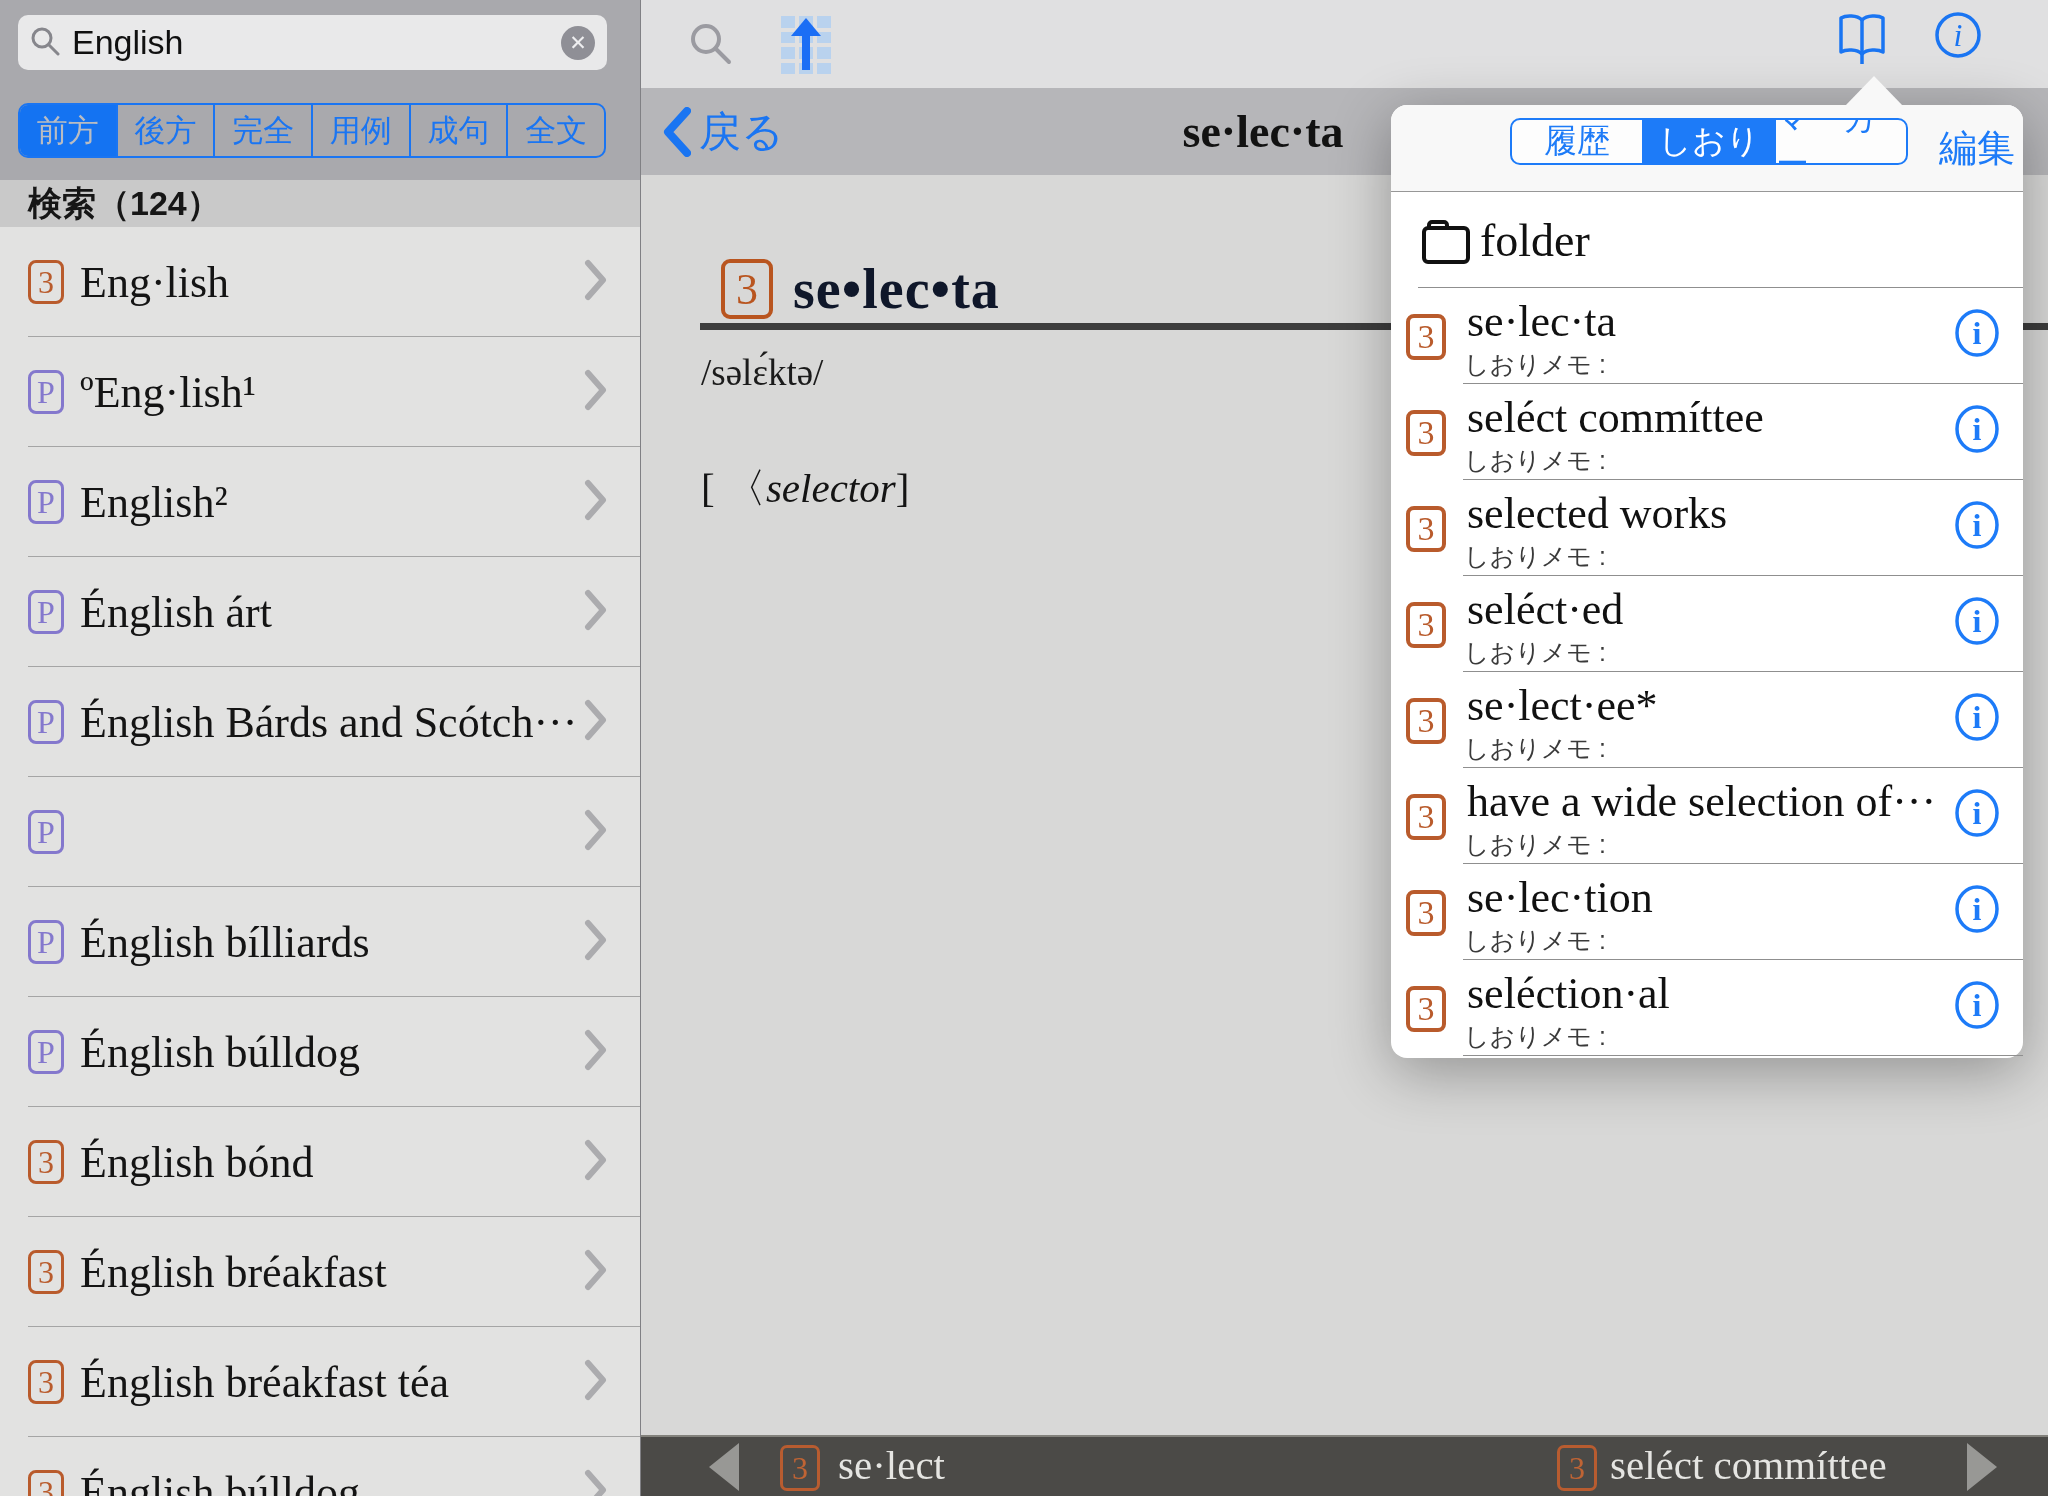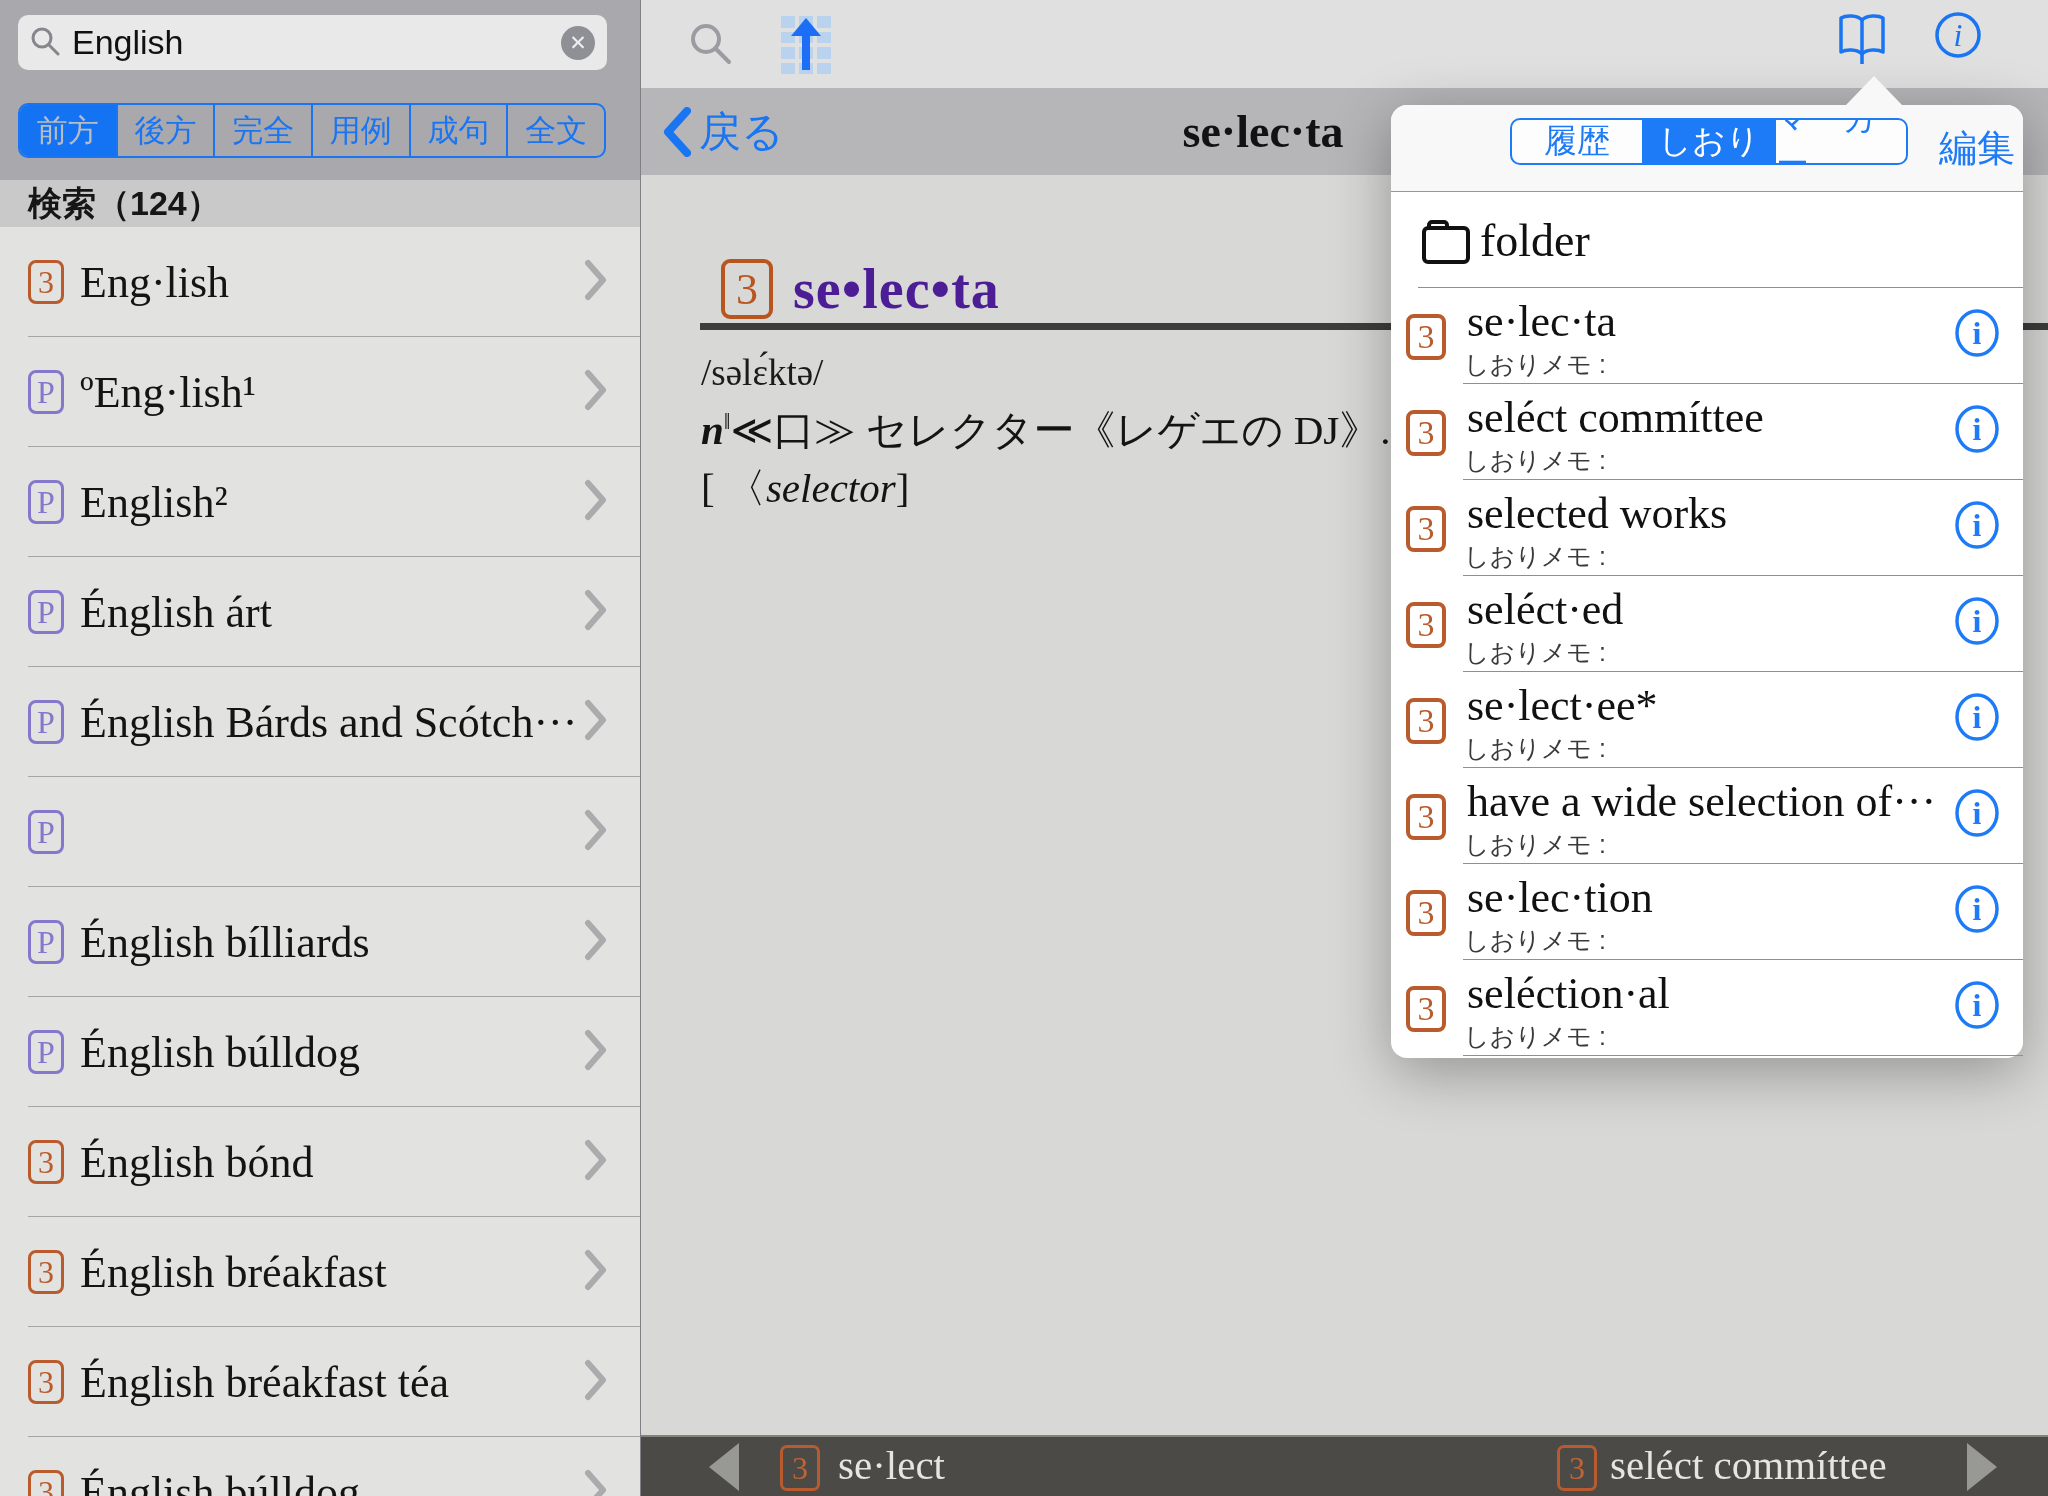--- a/index.html
+++ b/index.html
@@ -39,21 +39,21 @@
   .book-btn { position:absolute; left:1196px; top:12px; }
   .info-btn { position:absolute; left:1291px; top:9px; }
 
   .navbar { position:absolute; left:0; top:88px; right:0; height:87px; background:#b6b6b9; }
   .back-btn { position:absolute; left:22px; top:0; height:87px; display:flex; align-items:center; gap:8px; color:#1a75f2; font-size:42px; }
   .nav-title { position:absolute; left:622px; top:0; transform:translateX(-50%); line-height:87px; font-size:46px; font-weight:bold; color:#121212; white-space:nowrap; }
 
   .content { position:absolute; left:0; top:175px; right:0; bottom:61px; background:#d8d8d7; }
   .entry-head { position:absolute; left:80px; top:82px; display:flex; align-items:center; gap:20px; }
   .entry-badge { width:52px; height:60px; border:4px solid #b9551f; color:#b9551f; font-size:44px; border-radius:9px; }
-  .entry-word { font-size:56px; font-weight:bold; color:#4c1d95; letter-spacing:1px; }
+  .entry-word { font-size:56px; font-weight:bold; color:#0f172a; letter-spacing:1px; }
   .entry-rule { position:absolute; left:59px; top:148px; right:0; height:7px; background:#3d3d3d; }
   .pron { position:absolute; left:60px; top:176px; font-size:37px; color:#1b1b1b; }
   .def-line { position:absolute; left:60px; top:228px; font-size:41px; color:#141414; }
   .def-line .pos { font-weight:bold; font-style:italic; }
   .def-line sup { font-size:24px; vertical-align:super; }
   .etym { position:absolute; left:60px; top:286px; font-size:41px; color:#141414; }
   .etym i { font-style:italic; }
 
   .bottombar { position:absolute; left:0; bottom:0; right:0; height:61px; background:#4b4a47; border-top:2px solid #83827c; }
   .tri-left { position:absolute; left:68px; top:6px; width:0; height:0; border-top:24px solid transparent; border-bottom:24px solid transparent; border-right:30px solid #989895; }
@@ -249,23 +249,20 @@
     <div class="nav-title serif">se·lec·ta</div>
   </div>
 
   <div class="content">
     <div class="entry-head">
       <span class="badge entry-badge serif">3</span>
       <span class="entry-word serif">se•lec•ta</span>
     </div>
     <div class="entry-rule"></div>
     <div class="pron serif">/səlɛ́ktə/</div>
-    <div class="def-line serif">
-      <span class="pos">n</span><sup>‖</sup><span>≪口≫ セレクター《レゲエの DJ》.</span>
-    </div>
     <div class="etym serif">
       <span>[ 〈</span><i>selector</i><span>]</span>
     </div>
   </div>
 
   <div class="bottombar">
     <span class="tri-left"></span>
     <span class="badge bb-badge serif" style="left:139px;">3</span>
     <span class="bb-word serif" style="left:197px;">se·lect</span>
     <span class="badge bb-badge serif" style="left:916px;">3</span>

